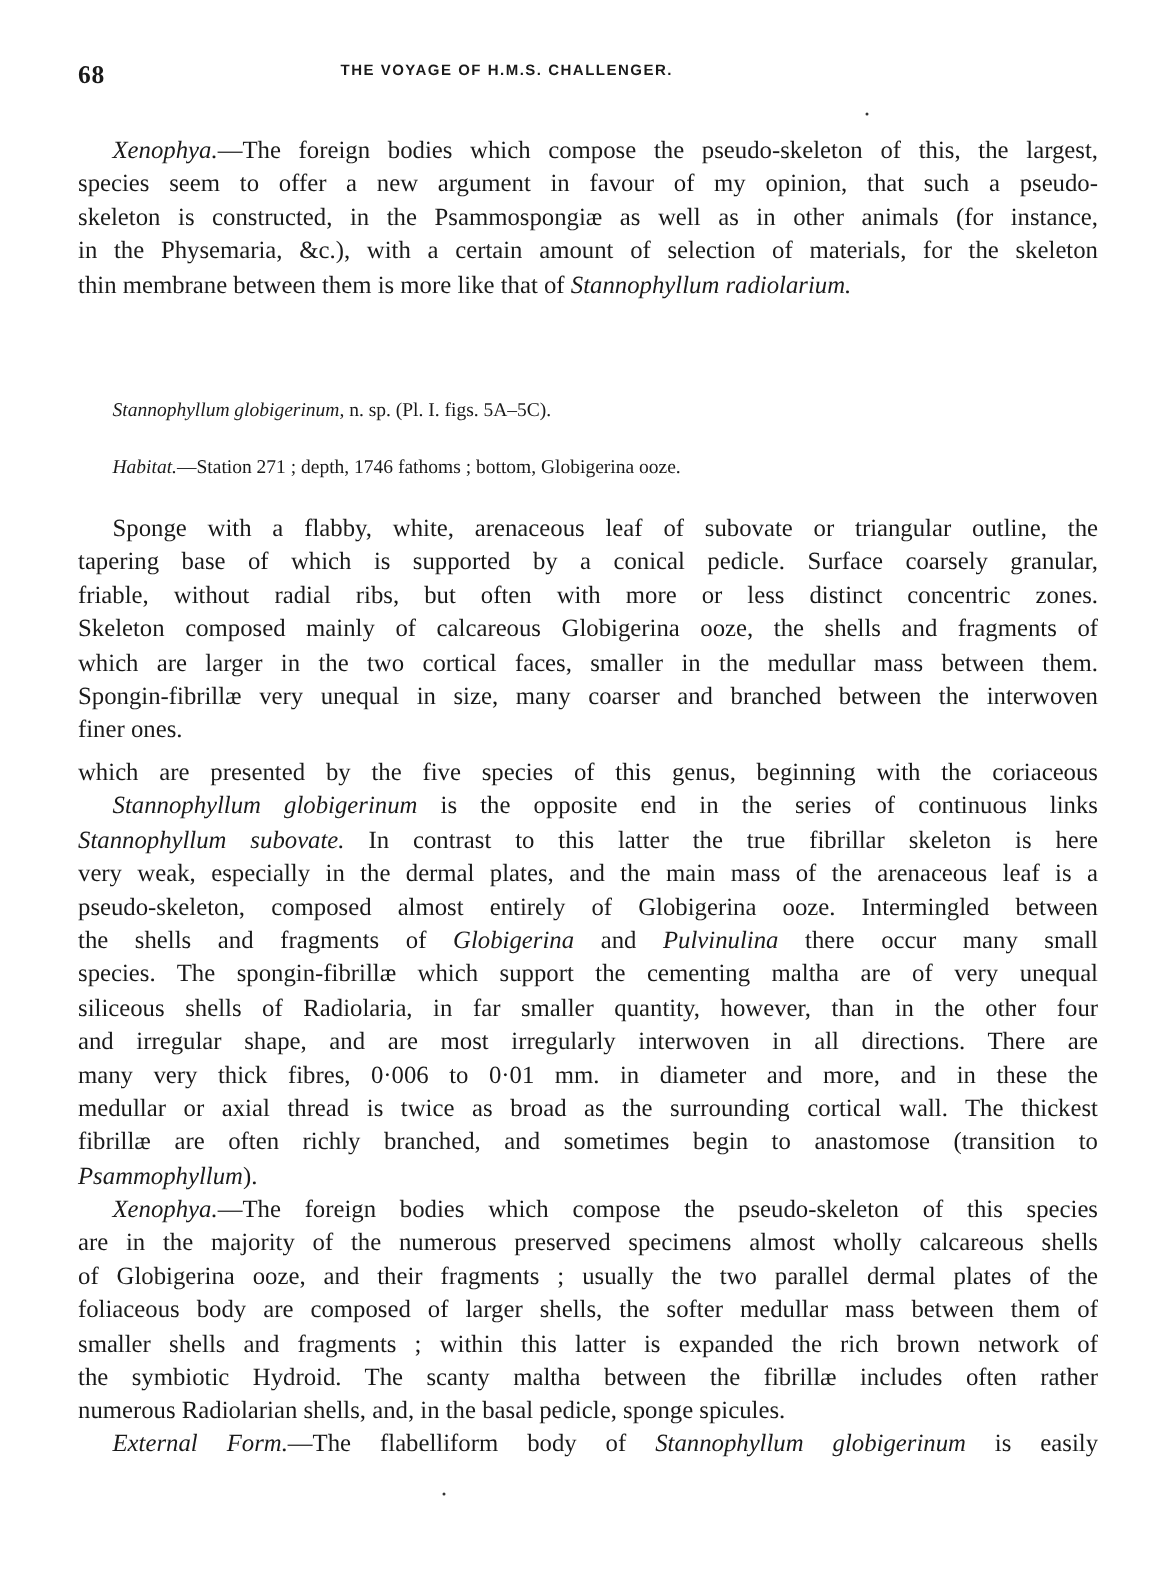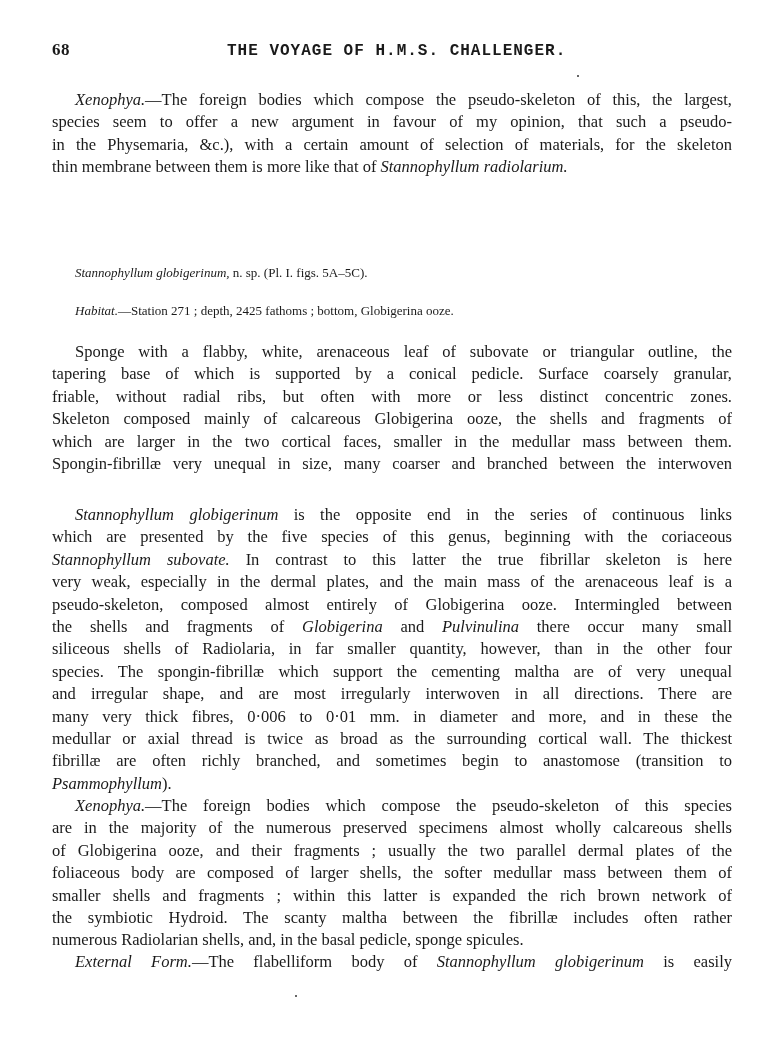--- a/index.html
+++ b/index.html
@@ -35,22 +35,22 @@
       top: 0;
       font-family: "Liberation Serif", serif;
       font-size: 17px;
       font-weight: bold;
       letter-spacing: 0.5px;
     }
     .header-title {
       position: absolute;
       left: 175px;
       top: 2px;
-      font-family: Liberation Mono, monospace;
-      font-size: 16px;
+      font-family: Liberation Sans, sans-serif;
+      font-size: 10px;
       font-weight: bold;
       letter-spacing: 1px;
     }
     .speck {
       position: absolute;
       width: 2px;
       height: 2px;
       background: #333;
       border-radius: 50%;
     }
@@ -94,50 +94,52 @@
 
   <div class="running-head">
     <span class="page-number">68</span>
     <span class="header-title">THE VOYAGE OF H.M.S. CHALLENGER.</span>
   </div>
   <span class="speck" style="left:577px; top:75px;"></span>
 
   <div class="block" style="top:89px;">
     <span class="line indent"><i>Xenophya.</i><span>—The foreign bodies which compose the pseudo-skeleton of this, the largest,</span></span>
     <span class="line">species seem to offer a new argument in favour of my opinion, that such a pseudo-</span>
+    <span class="line">skeleton is constructed, in the Psammospongiæ as well as in other animals (for instance,</span>
     <span class="line">in the Physemaria, &amp;c.), with a certain amount of selection of materials, for the skeleton</span>
     <span class="line last"><span>thin membrane between them is more like that of </span><i>Stannophyllum radiolarium.</i></span>
   </div>
 
   <div class="heading-line" style="top:262px;">
     <i>Stannophyllum globigerinum,</i><span> n. sp. (Pl. I. figs. 5A–5C).</span>
   </div>
 
   <div class="heading-line" style="top:300px;">
-    <i>Habitat.</i><span>—Station 271 ; depth, 2425 fathoms ; bottom, Globigerina ooze.</span>
+    <i>Habitat.</i><span>—Station 271 ; depth, 1746 fathoms ; bottom, Globigerina ooze.</span>
   </div>
 
   <div class="block" style="top:341px;">
     <span class="line indent">Sponge with a flabby, white, arenaceous leaf of subovate or triangular outline, the</span>
     <span class="line">tapering base of which is supported by a conical pedicle.  Surface coarsely granular,</span>
     <span class="line">friable, without radial ribs, but often with more or less distinct concentric zones.</span>
     <span class="line">Skeleton composed mainly of calcareous Globigerina ooze, the shells and fragments of</span>
     <span class="line">which are larger in the two cortical faces, smaller in the medullar mass between them.</span>
     <span class="line">Spongin-fibrillæ very unequal in size, many coarser and branched between the interwoven</span>
+    <span class="line last">finer ones.</span>
   </div>
 
   <div class="block" style="top:504px;">
+    <span class="line">which are presented by the five species of this genus, beginning with the coriaceous</span>
     <span class="line indent"><i>Stannophyllum globigerinum</i><span> is the opposite end in the series of continuous links</span></span>
-    <span class="line">which are presented by the five species of this genus, beginning with the coriaceous</span>
     <span class="line"><i>Stannophyllum subovate.</i><span>  In contrast to this latter the true fibrillar skeleton is here</span></span>
     <span class="line">very weak, especially in the dermal plates, and the main mass of the arenaceous leaf is a</span>
     <span class="line">pseudo-skeleton, composed almost entirely of Globigerina ooze.  Intermingled between</span>
     <span class="line"><span>the shells and fragments of </span><i>Globigerina</i><span> and </span><i>Pulvinulina</i><span> there occur many small</span></span>
+    <span class="line">species.  The spongin-fibrillæ which support the cementing maltha are of very unequal</span>
     <span class="line">siliceous shells of Radiolaria, in far smaller quantity, however, than in the other four</span>
-    <span class="line">species.  The spongin-fibrillæ which support the cementing maltha are of very unequal</span>
     <span class="line">and irregular shape, and are most irregularly interwoven in all directions.  There are</span>
     <span class="line">many very thick fibres, 0·006 to 0·01 mm. in diameter and more, and in these the</span>
     <span class="line">medullar or axial thread is twice as broad as the surrounding cortical wall.  The thickest</span>
     <span class="line">fibrillæ are often richly branched, and sometimes begin to anastomose (transition to</span>
     <span class="line last"><i>Psammophyllum</i><span>).</span></span>
   </div>
 
   <div class="block" style="top:795px;">
     <span class="line indent"><i>Xenophya.</i><span>—The foreign bodies which compose the pseudo-skeleton of this species</span></span>
     <span class="line">are in the majority of the numerous preserved specimens almost wholly calcareous shells</span>

